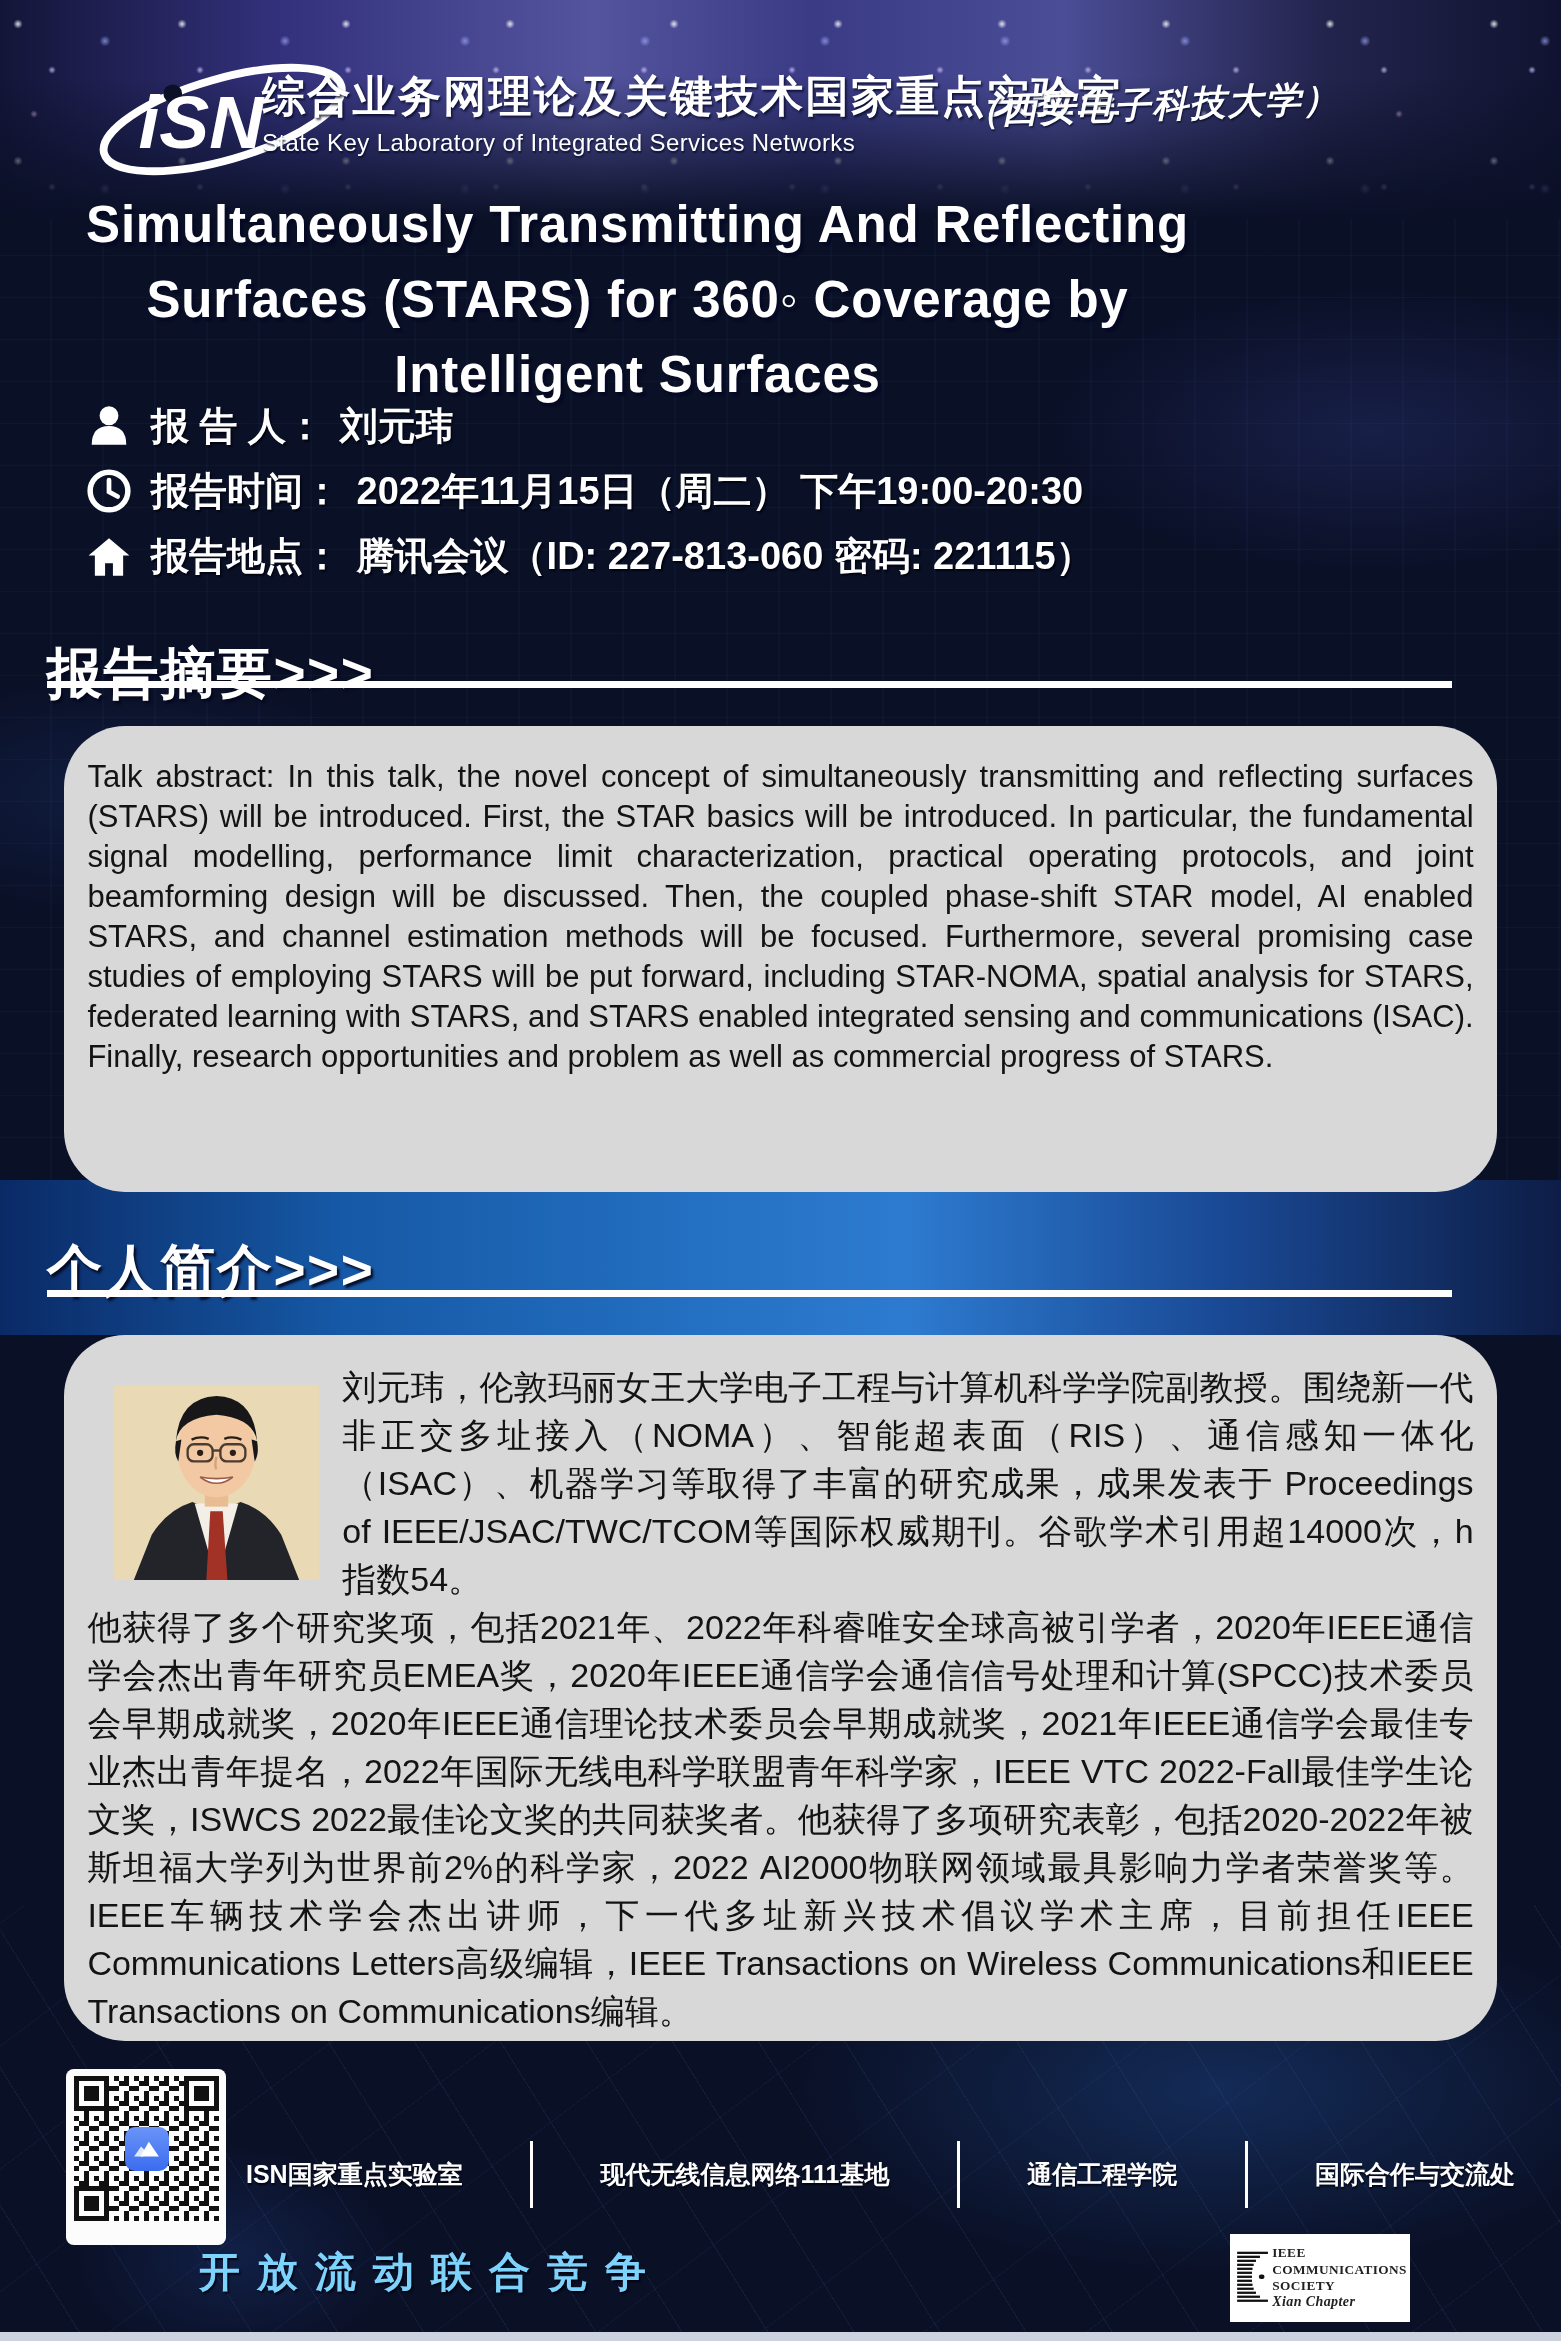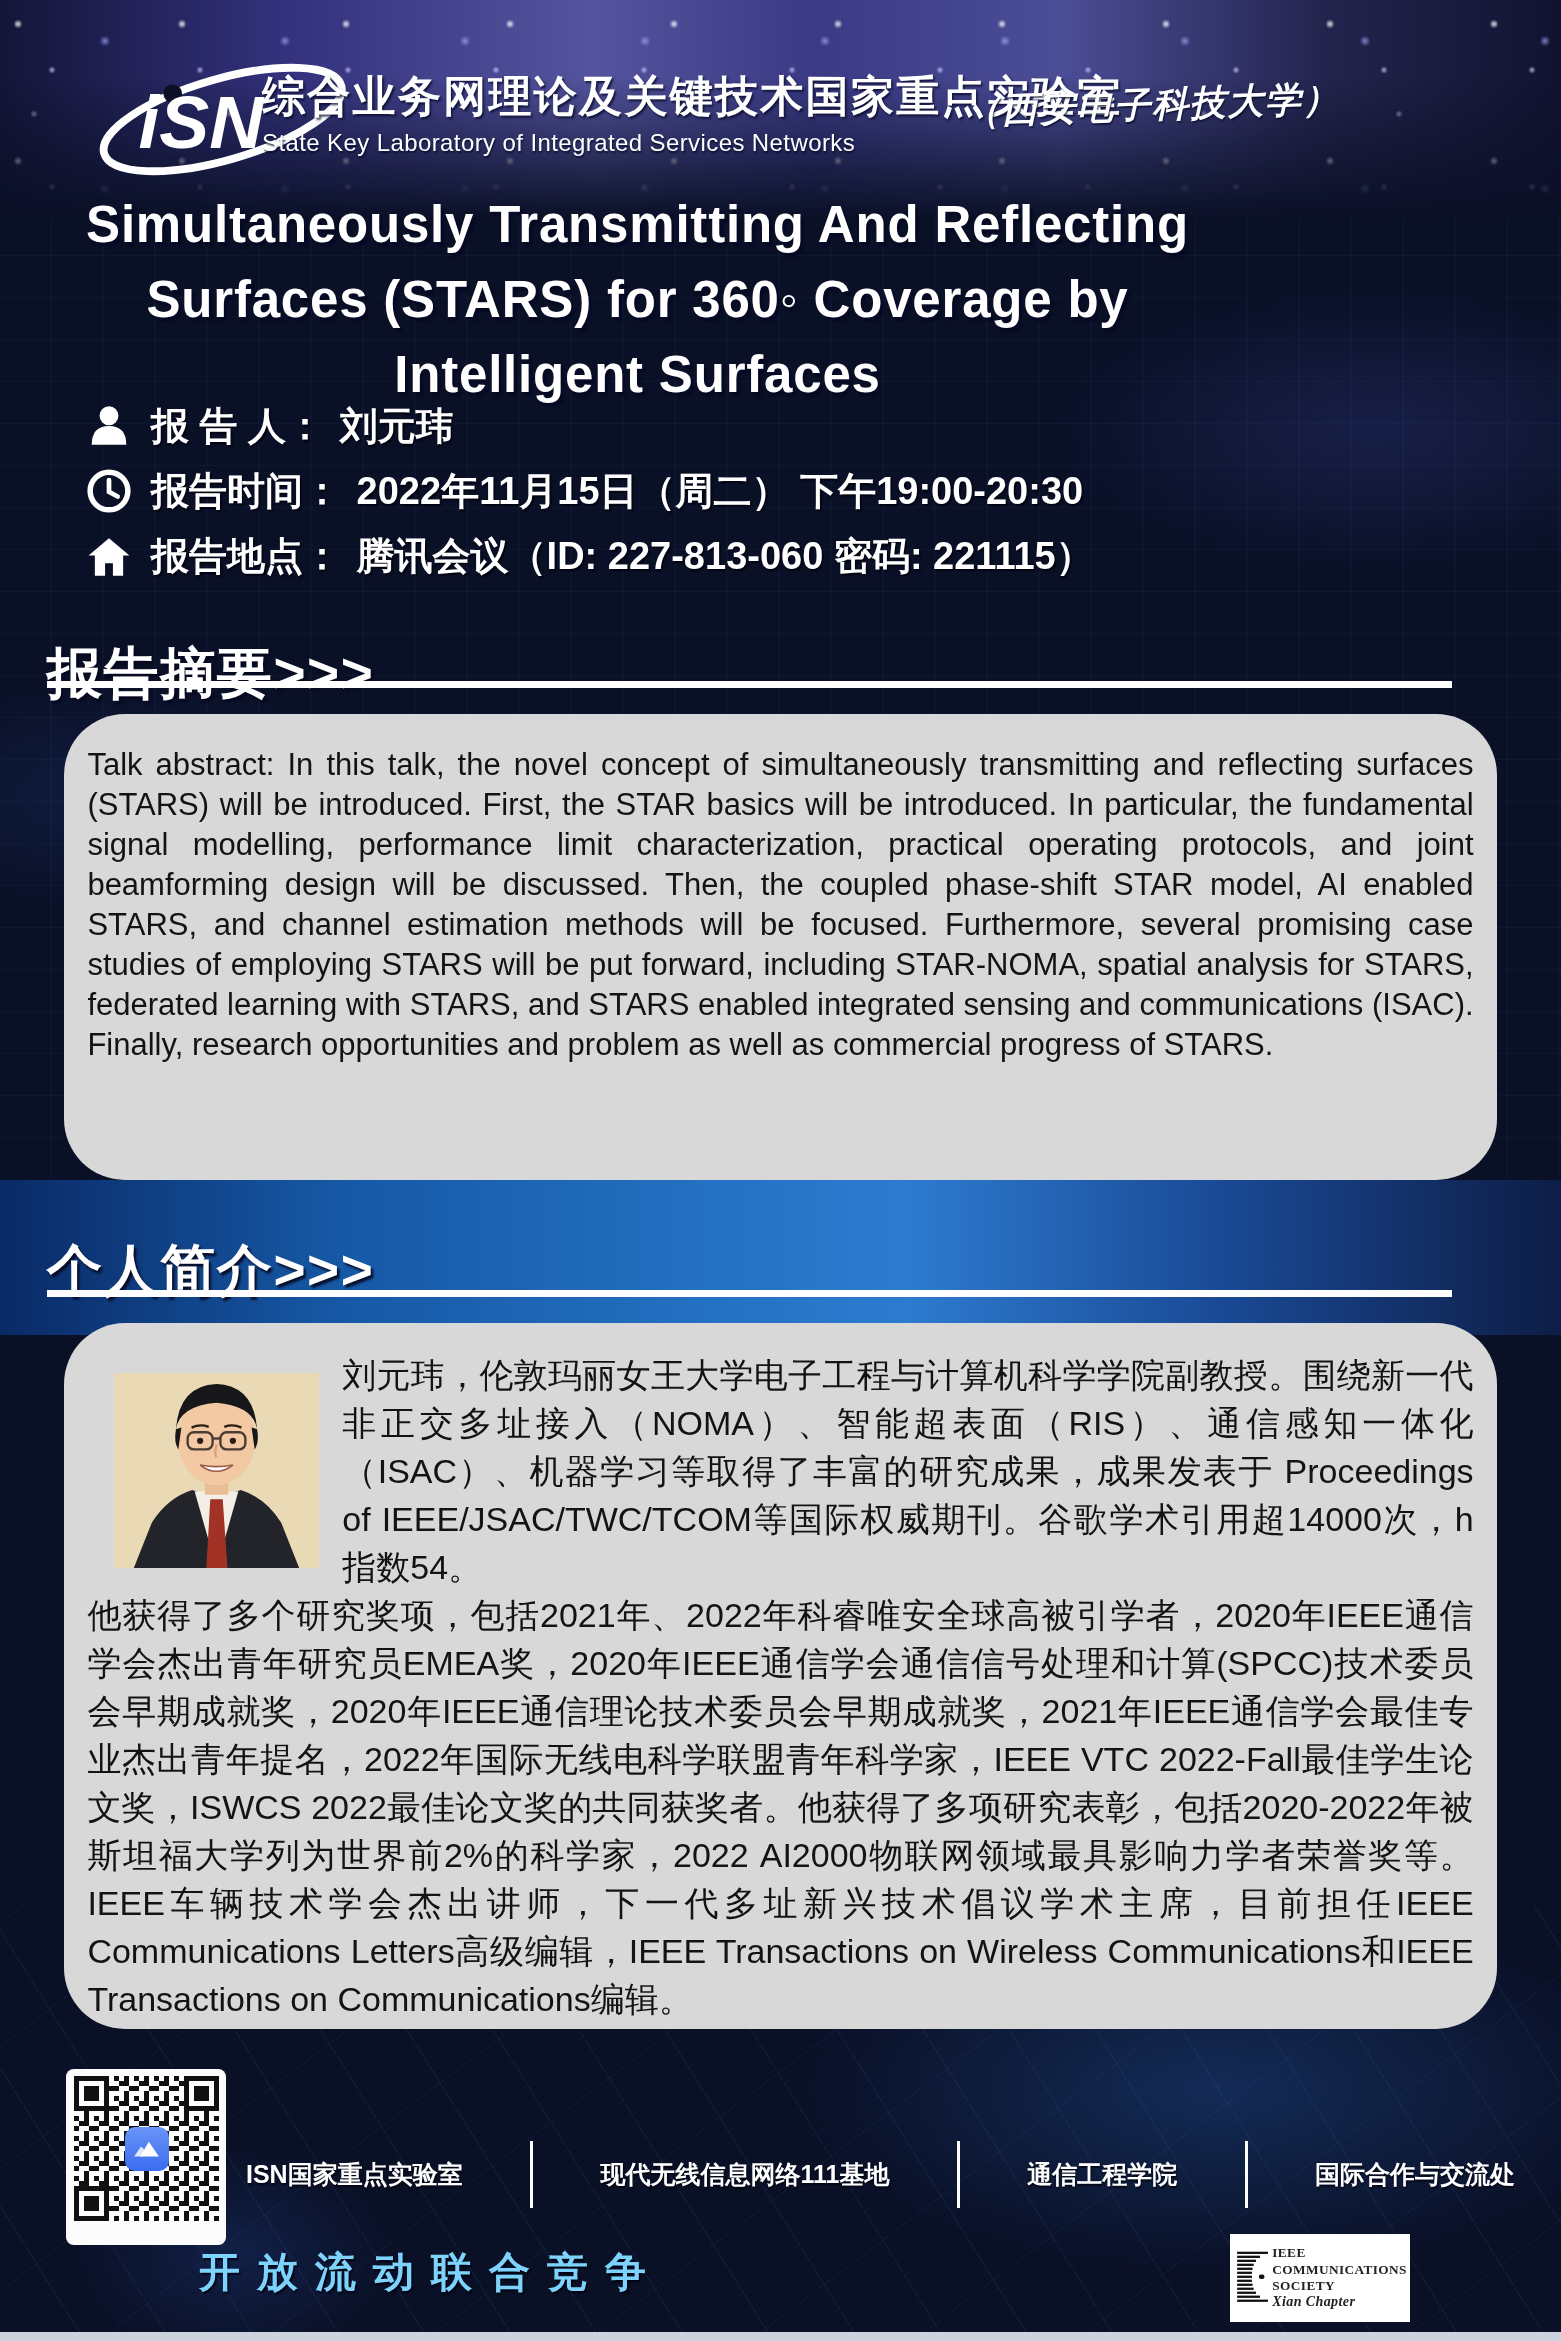--- a/index.html
+++ b/index.html
@@ -78,21 +78,21 @@
   
   .sec-h{
     position:absolute;left:47px;color:#fff;font-size:55px;font-weight:700;
     letter-spacing:1.6px;text-shadow:2.3px 3.1px 2.3px rgba(5,8,30,.9);margin-top:22px;
   }
   .underline{position:absolute;left:47px;width:1405px;height:7px;background:#fff;}
 
   
   .gray-box{
     position:absolute;left:64px;width:1433px;background:#d8d8d8;border-radius:61px;
-    box-sizing:border-box;color:#131313;text-align:justify;
+    box-sizing:border-box;color:#131313;text-align:justify;margin-top:12px;
   }
   .abstract-box{top:714px;height:466px;padding:31px 23.4px;font-size:31px;line-height:40px;}
   .bio-box{top:1323px;height:706px;padding:28px 23.4px;font-size:34px;line-height:48px;}
   .bio-box p{margin:0;}
   .photo{float:left;width:205px;height:195px;margin:22px 23.4px 9.4px 26.5px;
     border:0;background:#ead9b5;overflow:hidden;}
 
   
   .qr-box{position:absolute;top:2069px;left:66px;width:160px;height:176px;background:#fcfcfc;
     border-radius:7.8px;display:flex;align-items:flex-start;justify-content:center;padding-top:7px;box-sizing:border-box;}

